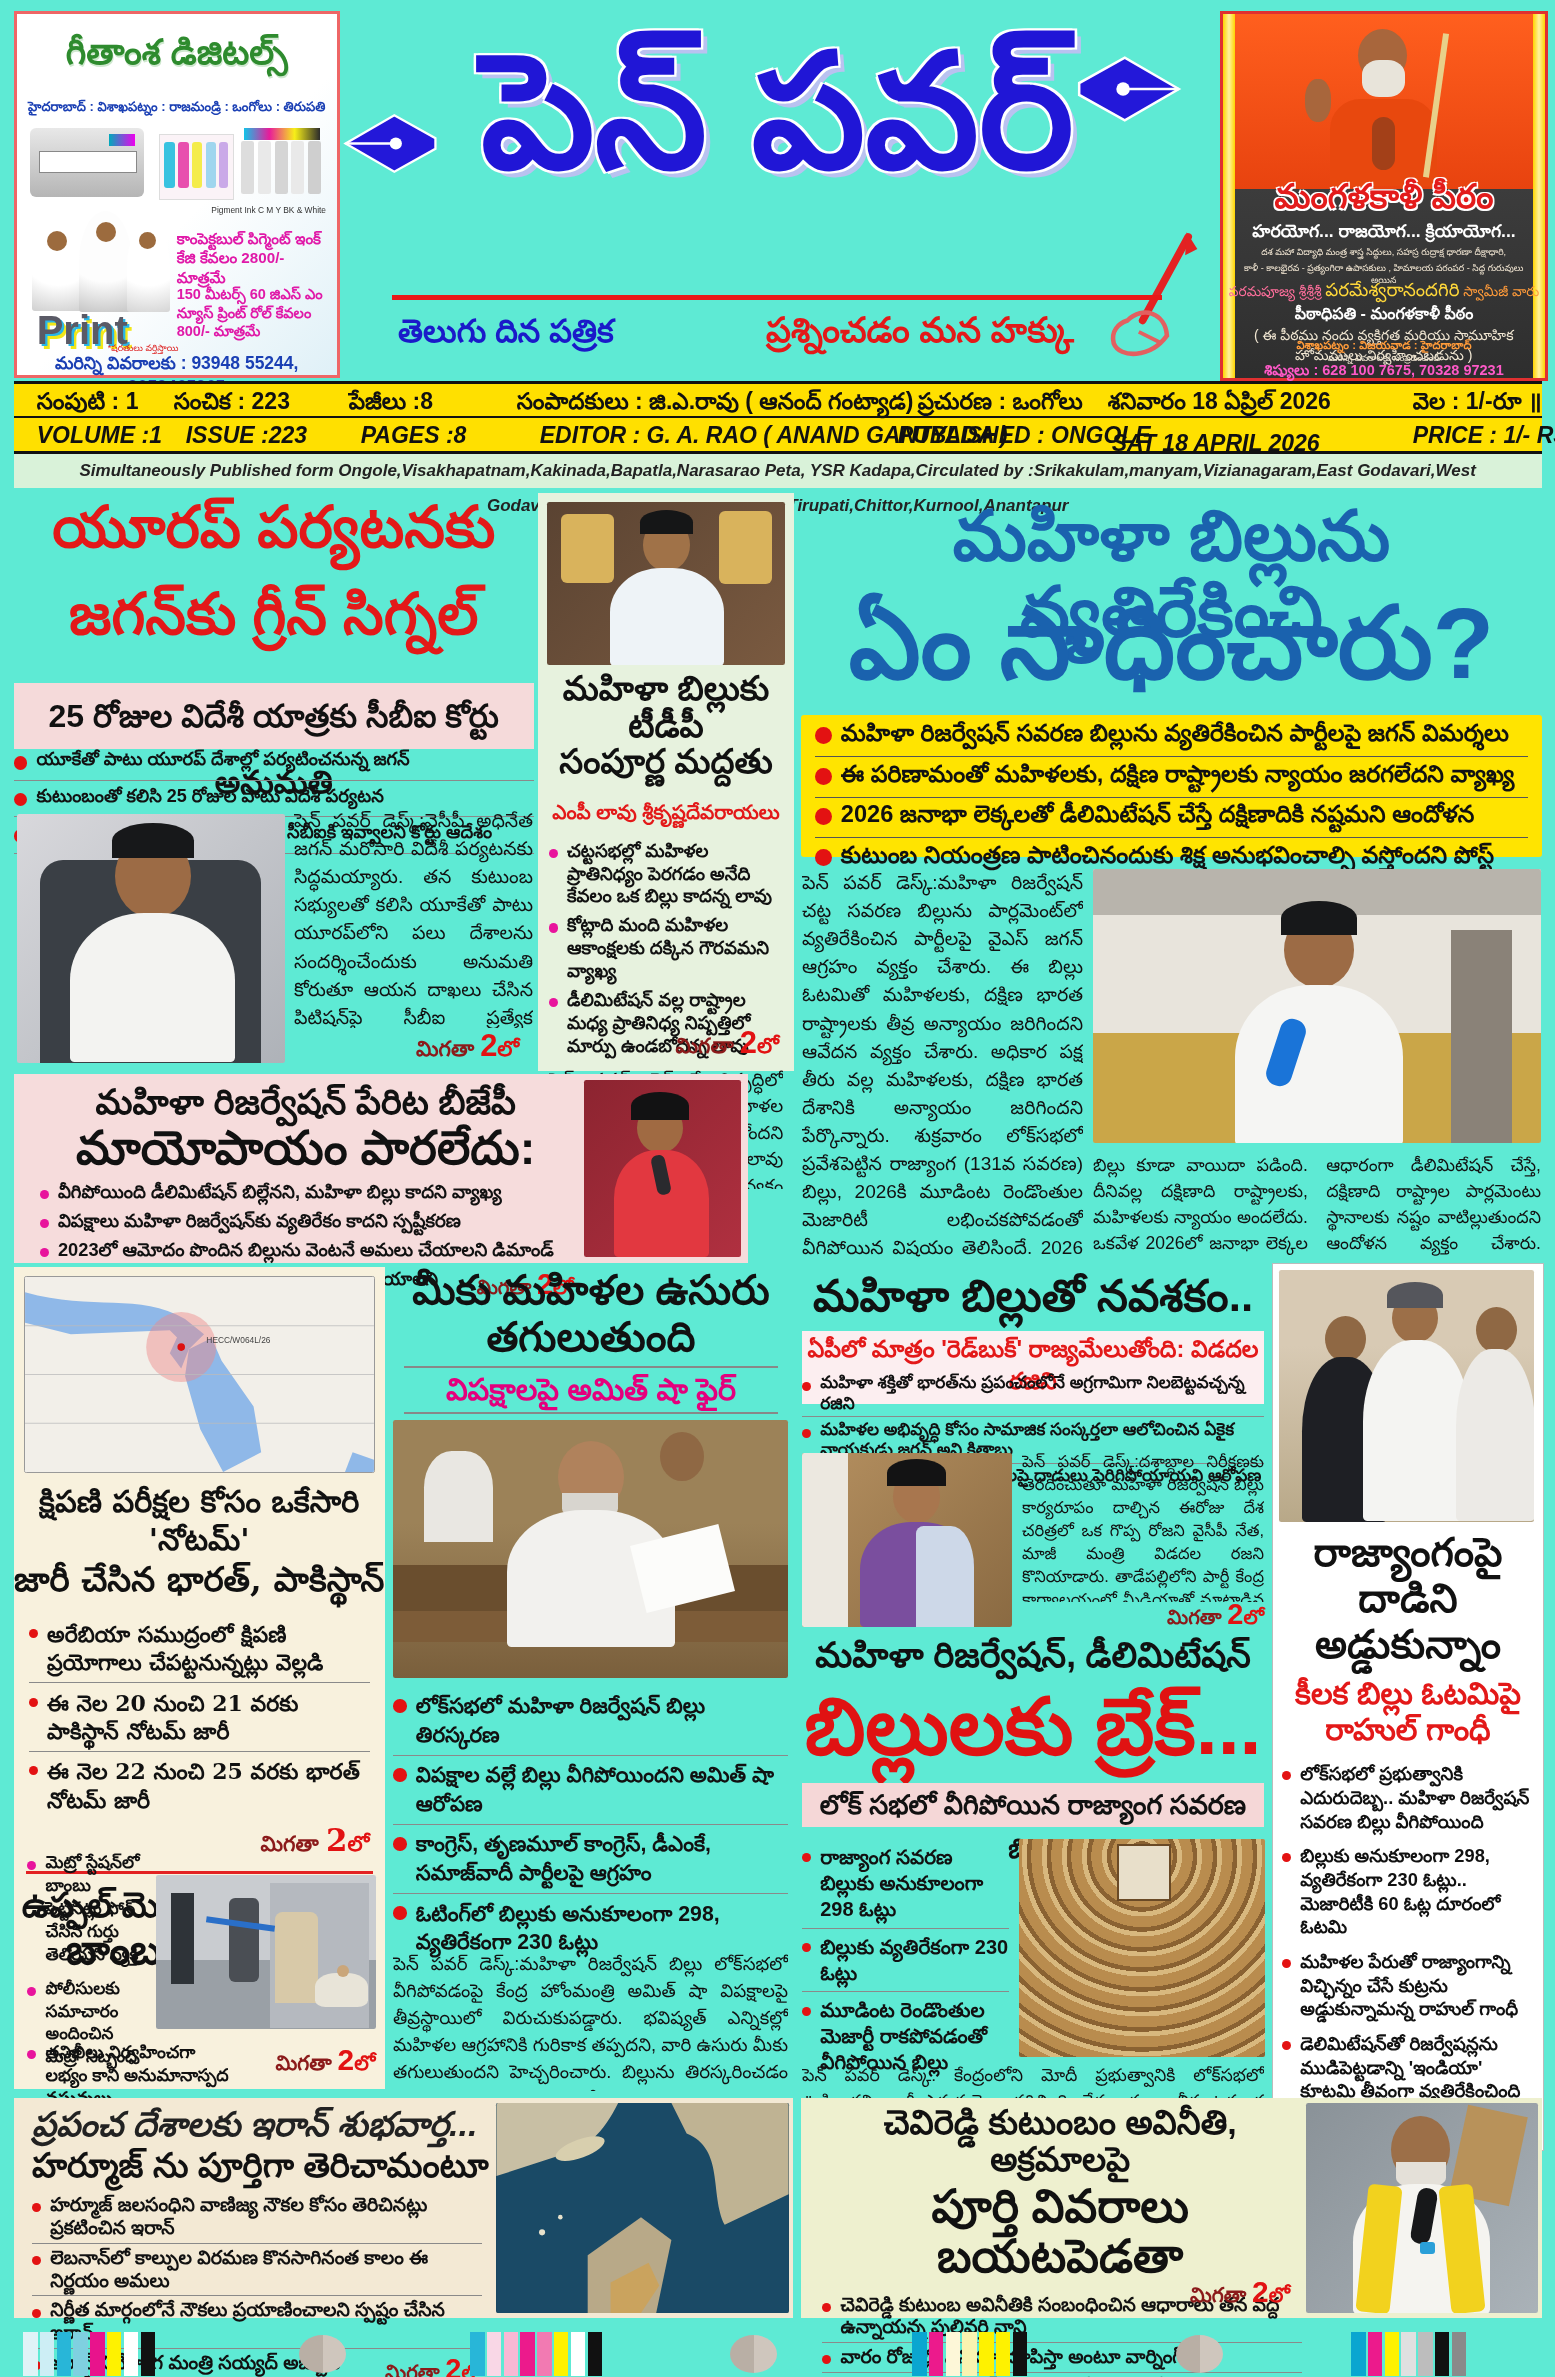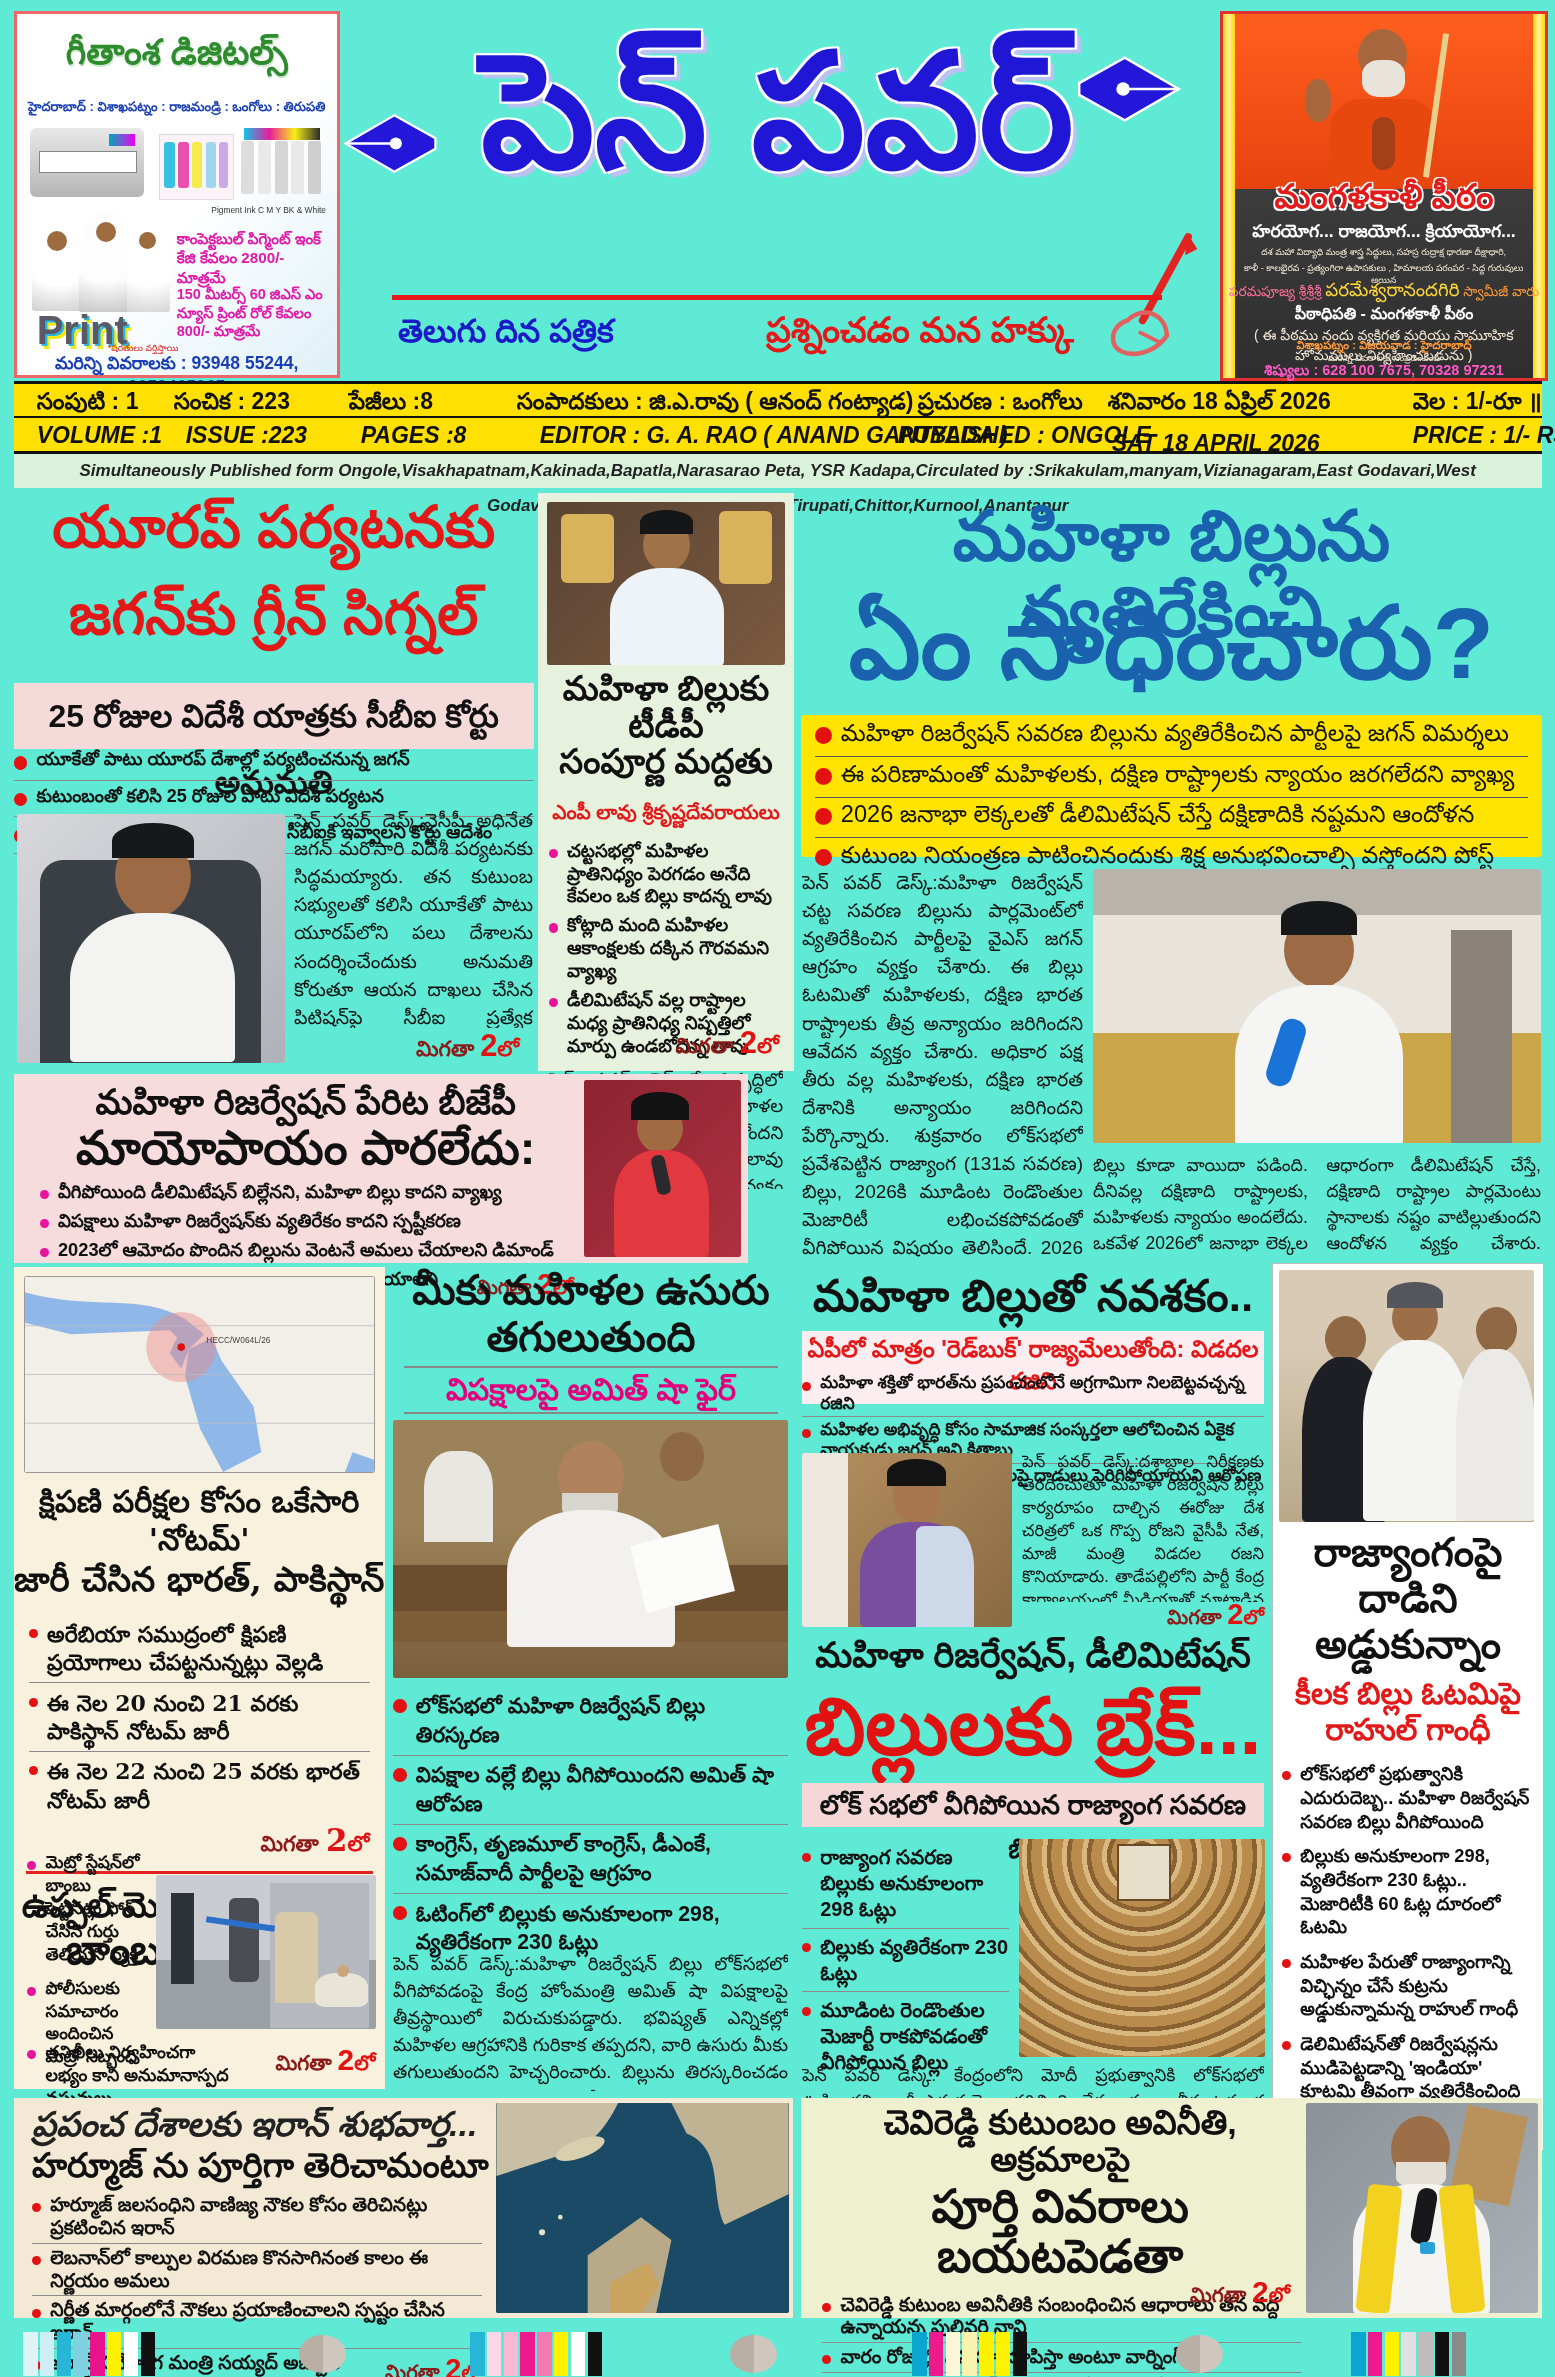--- a/index.html
+++ b/index.html
@@ -211,21 +211,21 @@
         </div>
     </div>
     <div class="just" style="margin:6.1px 10.7px 0 10.7px;font-size:18.3px;line-height:1.45;height:122px;overflow:hidden">పెన్ పవర్ డెస్క్:దేశాభివృద్ధిలో సగభాగంగా ఉన్న మహిళల చిరకాల స్వప్నం నెరవేరబోతోందని టీడీపీ ఎంపీ లావు శ్రీకృష్ణదేవరాయలు హర్షం వ్యక్తం చేశారు. పార్లమెంట్ ప్రత్యేక సమావేశాల్లో మహిళా రిజర్వేషన్ బిల్లుపై</div>
     <div class="more" style="position:absolute;right:15.2px;bottom:7.6px;font-size:21.3px">
       <span>మిగతా</span> <span class="n">2</span><span class="lo">లో</span>
     </div>
   </div>
 
   <div class="abs hl ctr" style="left:801px;top:499px;width:741px;font-size:70px;color:#1a62ae">మహిళా బిల్లును వ్యతిరేకించి</div>
   <div class="abs hl ctr" style="left:801px;top:589px;width:741px;font-size:101px;color:#1a62ae">ఏం సాధించారు?</div>
-  <div class="abs" style="left:801px;top:715px;width:741px;height:142px;background:#ffe400;border-radius:3px;padding:1.5px 13.7px;box-sizing:border-box;font-size:23.6px;font-weight:normal">
+  <div class="abs" style="left:801px;top:715px;width:741px;height:142px;background:#ffe400;border-radius:3px;padding:1.5px 13.7px;box-sizing:border-box;font-size:23.6px;font-weight:bold">
     <div class="bul" style="border-color:#555;padding:3.8px 0">
         <span class="dot" style="width:17px;height:17px"></span>
         <span>మహిళా రిజర్వేషన్ సవరణ బిల్లును వ్యతిరేకించిన పార్టీలపై జగన్ విమర్శలు</span>
       </div>
     <div class="bul" style="border-color:#555;padding:3.8px 0">
         <span class="dot" style="width:17px;height:17px"></span>
         <span>ఈ పరిణామంతో మహిళలకు, దక్షిణ రాష్ట్రాలకు న్యాయం జరగలేదని వ్యాఖ్య</span>
       </div>
     <div class="bul" style="border-color:#555;padding:3.8px 0">
         <span class="dot" style="width:17px;height:17px"></span>

